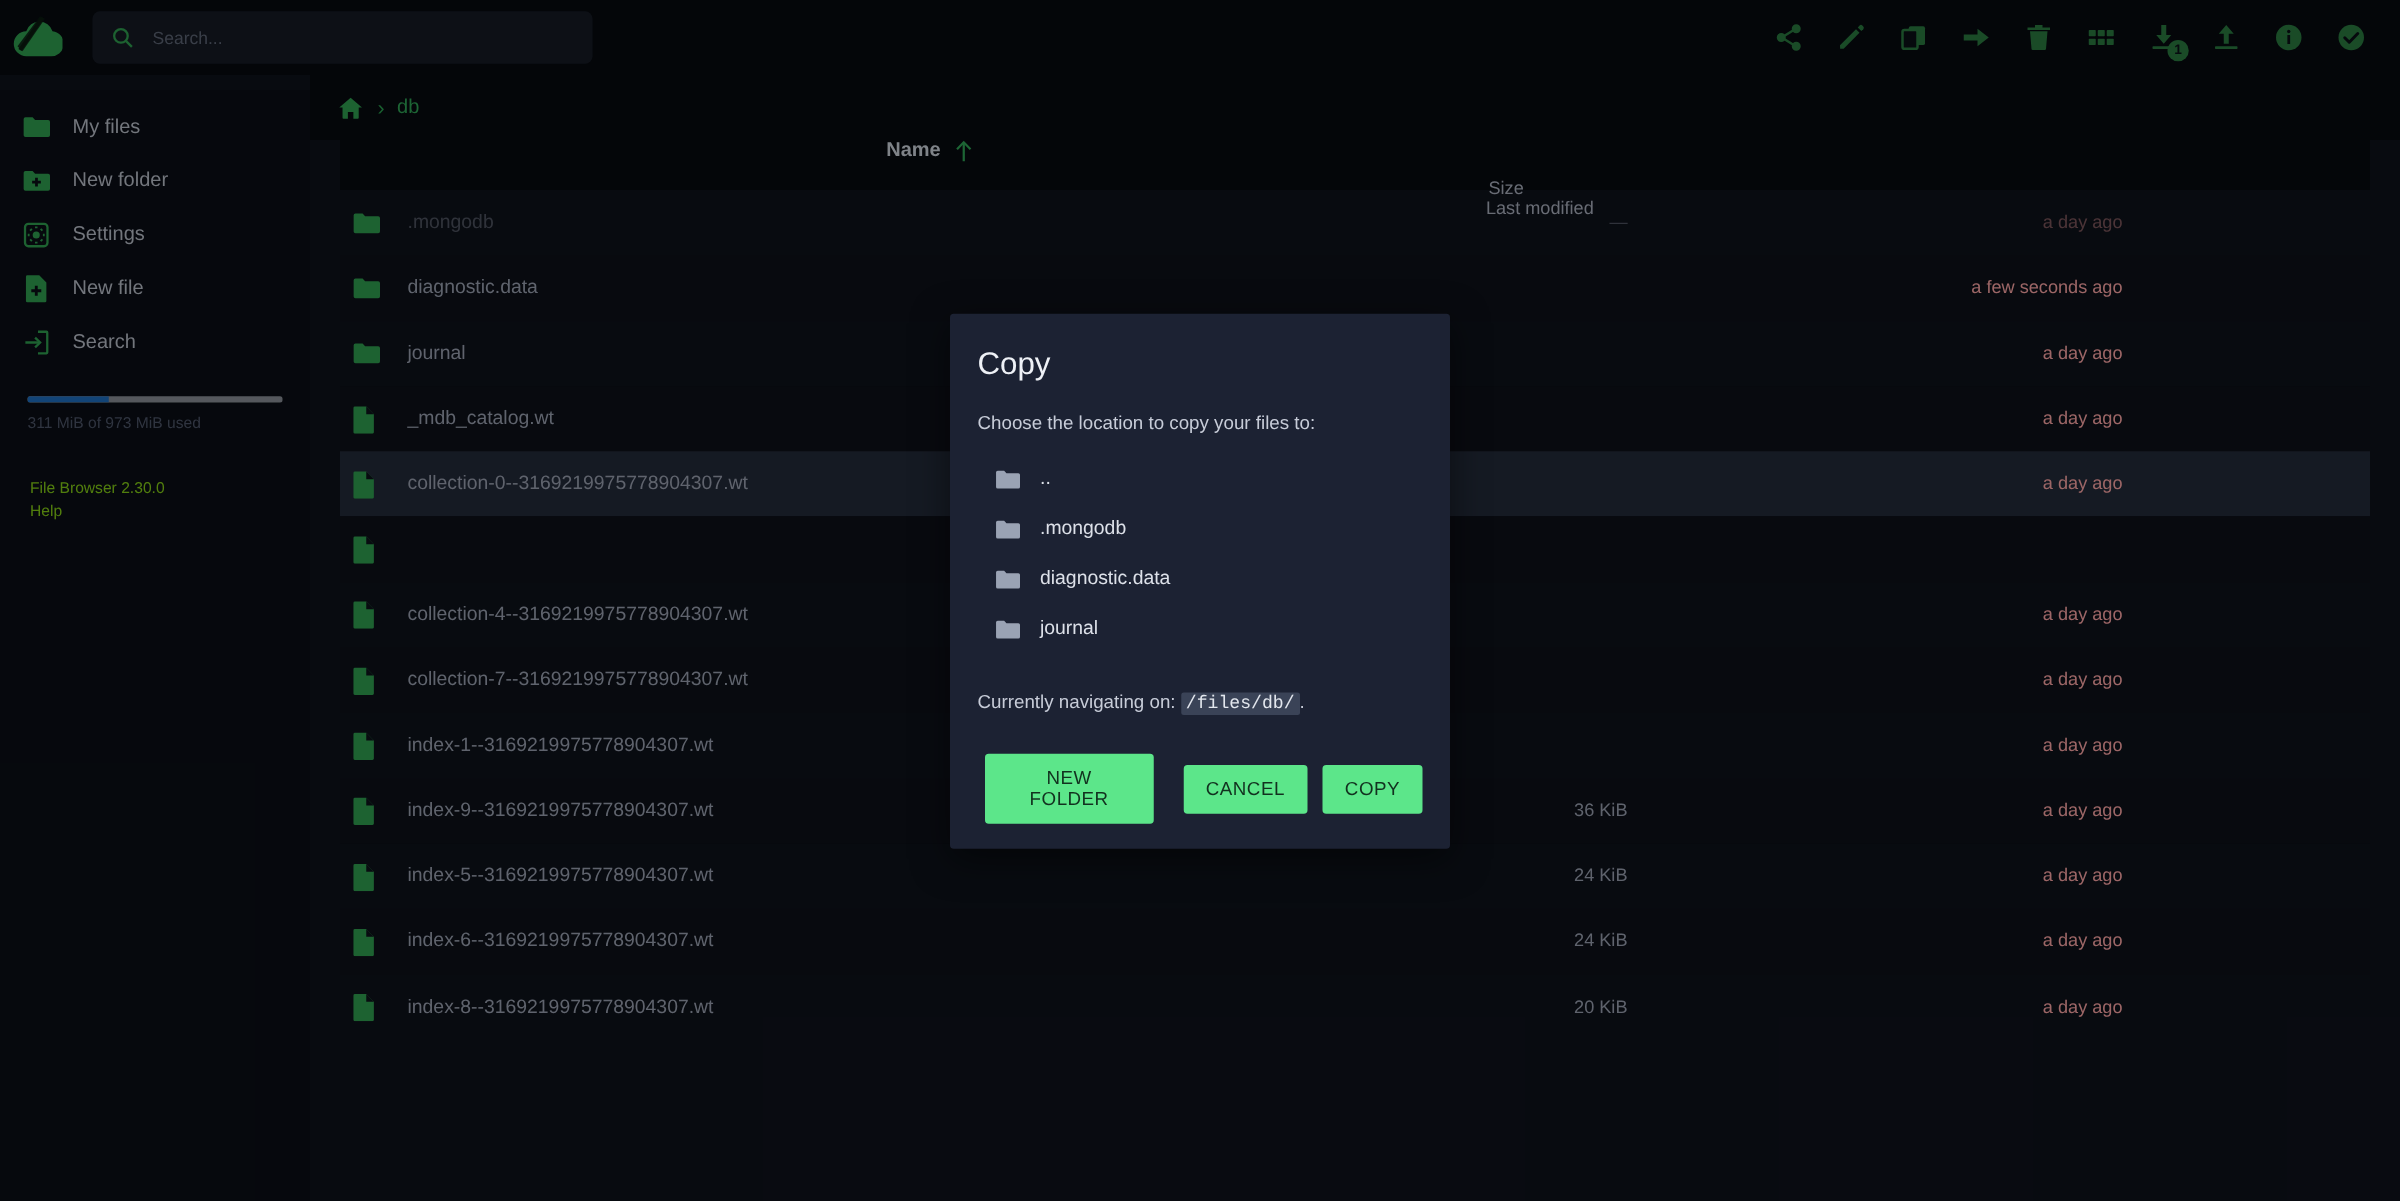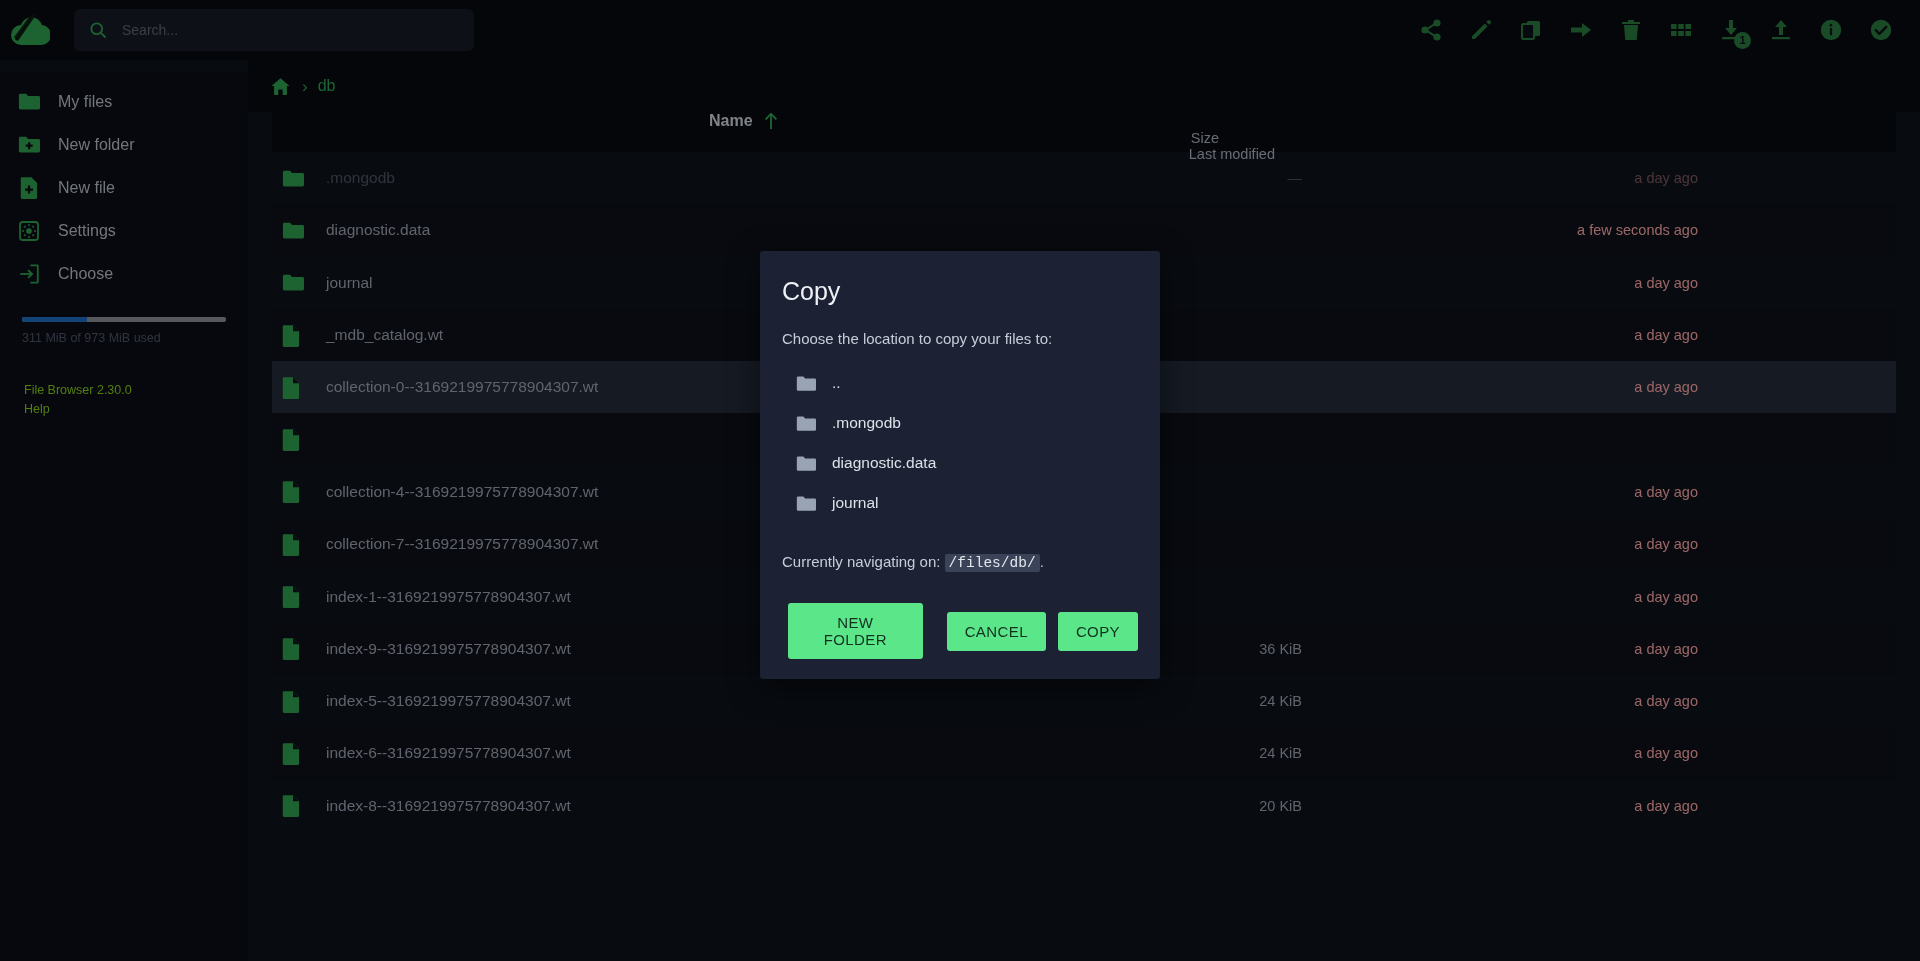--- a/index.html
+++ b/index.html
@@ -86,21 +86,21 @@
 
   .listwrap { padding: 0 24px; }
   .thead {
     display: flex; align-items: center; height: 40px;
     background: #070a10; color: #a8aebc; font-size: 14.5px;
     padding-left: 10px;
     flex-direction: column;
   }
   .th-name { width: 760px; display:flex; align-items:center; gap:10px; font-weight: bold; color:#ced3dc; font-size:16px; cursor:pointer;}
   .sortarrow { display:flex; align-items:center; }
-  .th-size { width: 260px; text-align: right; cursor:pointer;}
+  .th-size { width: 260px; text-align: right; cursor:pointer;margin-top:13px;}
   .th-mod  { width: 420px; text-align: right; padding-right: 24px; cursor:pointer;}
 
   .row {
     display: flex; align-items: center; height: 52.3px;
     padding-left: 10px; cursor: pointer;
   }
   .row.alt { background: #0d1119; }
   .row.selected { background: #232a39; }
   .row.dim .rname, .row.dim .rsize, .row.dim .rmod { opacity: .45; }
   .row .ricon { width: 34px; flex: 0 0 34px; display: flex; align-items: center; justify-content: flex-start; }
@@ -243,46 +243,46 @@
       <span class="nicon">
         <svg width="22" height="19" viewBox="0 0 24 20" fill="#2f9e4f">
           <path d="M1 3.2 a1.6 1.6 0 0 1 1.6 -1.6 h6.2 l2.2 2.4 h11.4 a1.6 1.6 0 0 1 1.6 1.6 v11.6 a1.6 1.6 0 0 1 -1.6 1.6 H2.6 A1.6 1.6 0 0 1 1 17.2 Z"></path>
           <path d="M11 7.5 h2.4 v2.6 h2.6 v2.4 h-2.6 v2.6 h-2.4 v-2.6 h-2.6 v-2.4 h2.6 Z" fill="#0a0e15"></path>
         </svg>
       </span>
       <span class="nlabel">New folder</span>
     </div>
     <div class="navitem">
       <span class="nicon">
-        <svg width="19" height="23" viewBox="0 0 20 24" fill="#2f9e4f">
-          <path d="M2 1.2 h10 l6 6 v15.6 a1.2 1.2 0 0 1 -1.2 1.2 H2 a1.2 1.2 0 0 1 -1.2 -1.2 V2.4 A1.2 1.2 0 0 1 2 1.2 Z"></path>
-          <path d="M8.3 10 h2.4 v3 h3 v2.4 h-3 v3 H8.3 v-3 h-3 V13 h3 Z" fill="#0a0e15"></path>
-        </svg>
-      </span>
-      <span class="nlabel">New file</span>
-    </div>
-    <div class="navitem">
-      <span class="nicon">
         <svg width="22" height="22" viewBox="0 0 24 24" fill="none" stroke="#2f9e4f" stroke-width="2">
           <rect x="2.2" y="2.2" width="19.6" height="19.6" rx="3"></rect>
           <circle cx="12" cy="12" r="3.1" fill="#2f9e4f" stroke="none"></circle>
           <path d="M12 4.6 v1.6 M12 17.8 v1.6 M4.6 12 h1.6 M17.8 12 h1.6 M6.8 6.8 l1.2 1.2 M16 16 l1.2 1.2 M17.2 6.8 l-1.2 1.2 M8 16 l-1.2 1.2" stroke="#2f9e4f" stroke-width="2.2"></path>
         </svg>
       </span>
       <span class="nlabel">Settings</span>
+    </div>
+    <div class="navitem">
+      <span class="nicon">
+        <svg width="19" height="23" viewBox="0 0 20 24" fill="#2f9e4f">
+          <path d="M2 1.2 h10 l6 6 v15.6 a1.2 1.2 0 0 1 -1.2 1.2 H2 a1.2 1.2 0 0 1 -1.2 -1.2 V2.4 A1.2 1.2 0 0 1 2 1.2 Z"></path>
+          <path d="M8.3 10 h2.4 v3 h3 v2.4 h-3 v3 H8.3 v-3 h-3 V13 h3 Z" fill="#0a0e15"></path>
+        </svg>
+      </span>
+      <span class="nlabel">New file</span>
     </div>
     <div class="navitem">
       <span class="nicon">
         <svg width="22" height="22" viewBox="0 0 24 24" fill="none" stroke="#2f9e4f" stroke-width="2">
           <path d="M13.5 2.6 H21 a0.6 0.6 0 0 1 0.6 0.6 V20.8 a0.6 0.6 0 0 1 -0.6 0.6 H13.5"></path>
           <line x1="2.5" y1="12" x2="15" y2="12"></line>
             <path d="M11 7.8 L15.4 12 L11 16.2"></path>
         </svg>
       </span>
-      <span class="nlabel">Choose</span>
+      <span class="nlabel">Search</span>
     </div>
 
     <div class="usage">
       <div class="bar">
           <i id="usagefill" style="width: 32%;"></i>
         </div>
       <div class="usagetext">311 MiB of 973 MiB used</div>
     </div>
 
     <div class="about">

